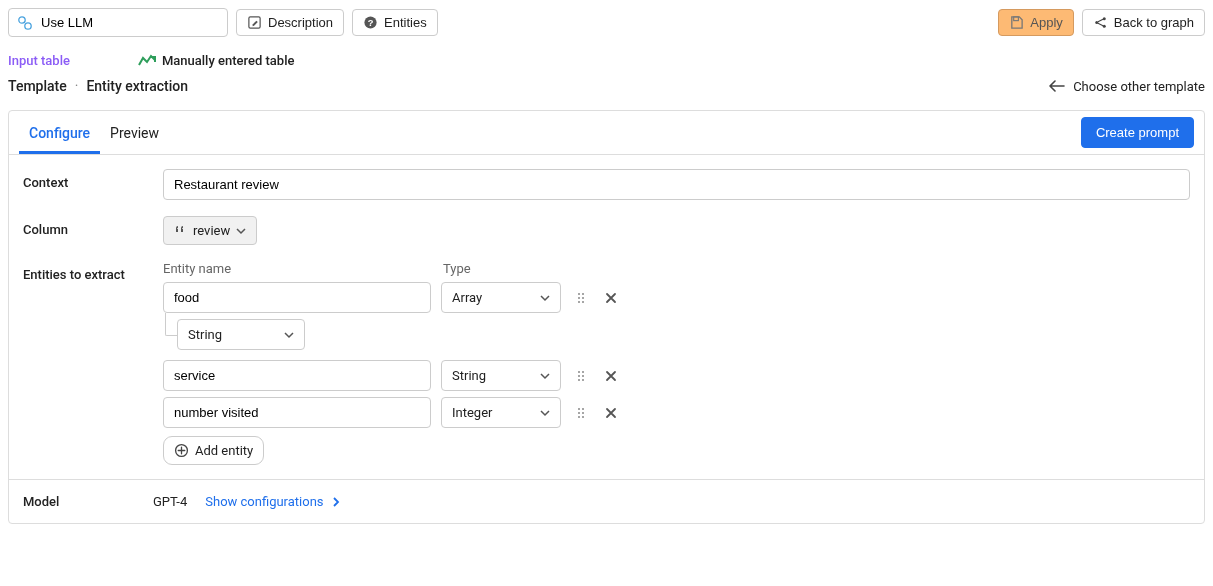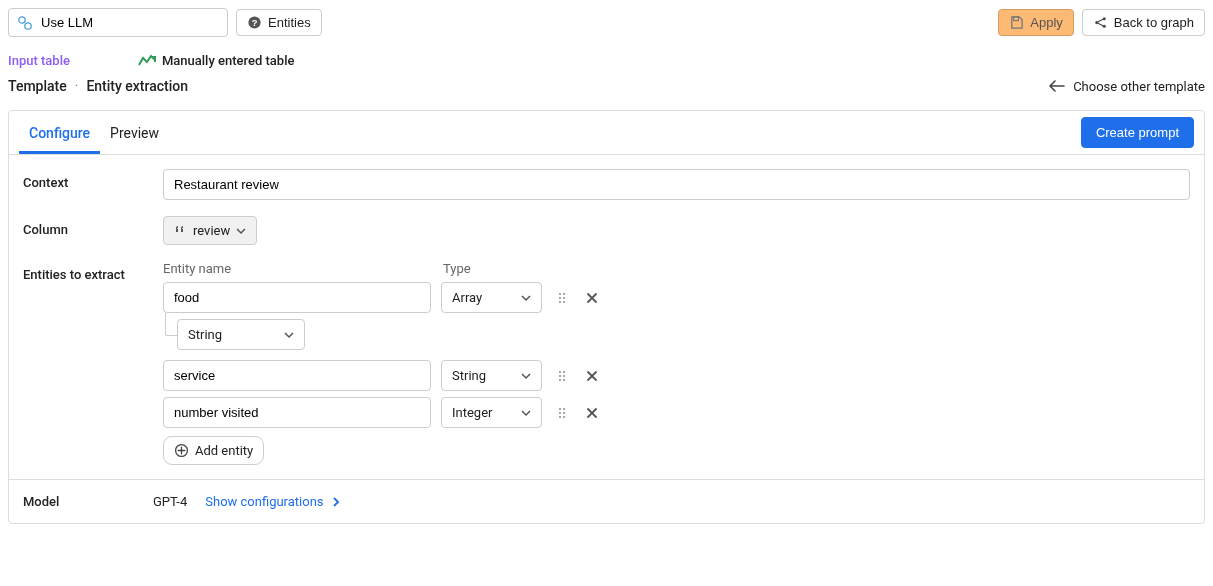--- a/index.html
+++ b/index.html
@@ -185,21 +185,21 @@
   }
   .entity-name {
     width: 268px;
     border: 1px solid #ccc;
     border-radius: 4px;
     padding: 7px 10px;
     font-size: 13px;
     outline: none;
   }
   .type-select {
-    width: 101px;
+    width: 120px;
     border: 1px solid #ccc;
     border-radius: 4px;
     padding: 7px 10px;
     font-size: 13px;
     display: flex;
     align-items: center;
     justify-content: space-between;
     cursor: pointer;
     background: #fff;
   }
@@ -264,20 +264,29 @@
   <div class="title-input">
     <span>
       <svg width="16" height="16" viewBox="0 0 16 16">
           <circle cx="5" cy="5" r="3.2" fill="none" stroke="#4aa3df" stroke-width="1.3"></circle>
           <circle cx="11" cy="11" r="3.2" fill="none" stroke="#4aa3df" stroke-width="1.3"></circle>
         </svg>
     </span>
     <input type="text" value="Use LLM" style="">
   </div>
 
+  <button class="btn">
+    <span>
+      <svg width="15" height="15" viewBox="0 0 16 16">
+          <rect x="2" y="2" width="12" height="12" rx="1.5" fill="none" stroke="#555" stroke-width="1.3"></rect>
+          <path d="M6 10 L10 6 L11.5 7.5 L7.5 11.5 L6 12 Z" fill="#555"></path>
+        </svg>
+    </span>
+    <span>Description</span>
+  </button>
 
   <button class="btn">
     <span>
       <svg width="15" height="15" viewBox="0 0 16 16">
           <circle cx="8" cy="8" r="6.5" fill="#555"></circle>
           <text x="8" y="11.5" text-anchor="middle" font-size="10" fill="#fff" font-weight="bold">?</text>
         </svg>
     </span>
     <span>Entities</span>
   </button>

